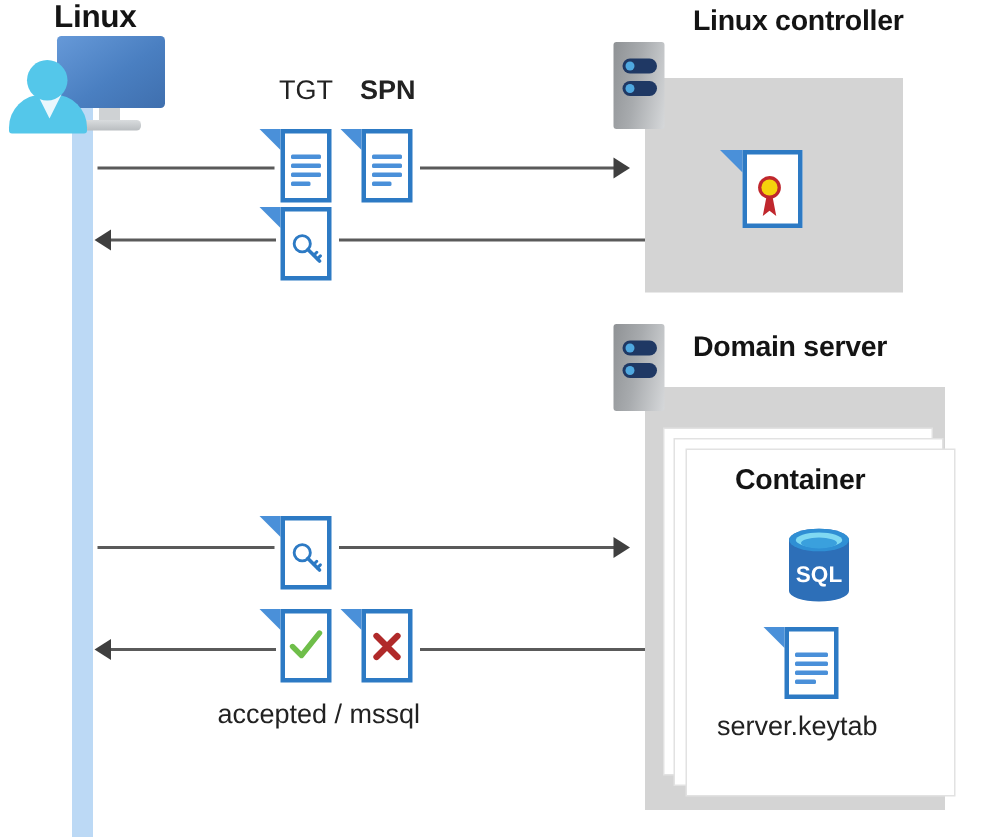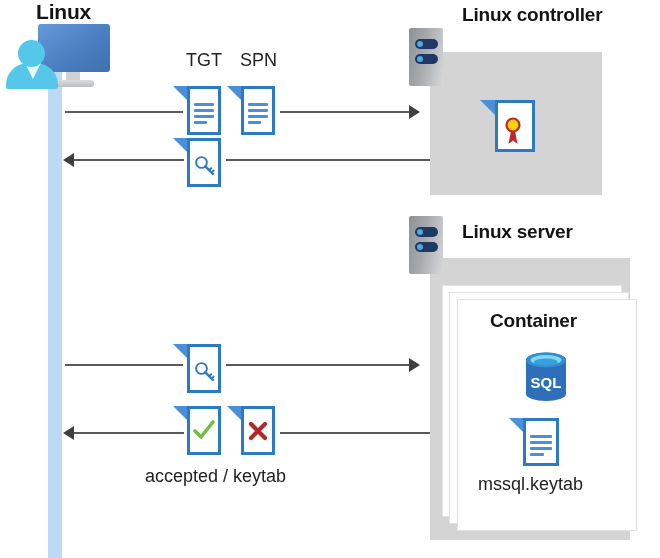--- a/index.html
+++ b/index.html
@@ -15,21 +15,21 @@
 
   
   .title{font-weight:bold;color:#141414;letter-spacing:-.2px;}
   #client-title{left:36px;top:0px;font-size:21px;}
   #dc-title{left:462px;top:2px;font-size:19px;line-height:26px;width:190px;}
   #linux-title{left:462px;top:221px;font-size:19px;}
   #container-title{left:490px;top:310px;font-size:19px;}
 
   .label{font-size:18px;color:#222;}
   #tgt-label{left:186px;top:50px;}
-  #spn-label{left:240px;top:50px;}
+  #spn-label{left:240px;top:50px;font-weight:bold;}
   #acc-label{left:145px;top:466px;font-size:18px;color:#222;}
   #keytab-label{left:478px;top:474px;font-size:18px;color:#222;}
 
   
   .panel{background:#d4d4d4;}
   #dc-panel{left:430px;top:52px;width:172px;height:143px;}
   #linux-panel{left:430px;top:258px;width:200px;height:282px;}
 
   
   .server{width:34px;height:58px;border-radius:2px;
@@ -147,21 +147,21 @@
   <div class="bay b1">
       <i></i>
     </div>
   <div class="bay b2">
       <i></i>
     </div>
 </div>
 
 <div class="abs title" id="client-title">Linux</div>
 <div class="abs title" id="dc-title">Linux controller</div>
-<div class="abs title" id="linux-title">Linux server</div>
+<div class="abs title" id="linux-title">Domain server</div>
 <div class="abs title" id="container-title">Container</div>
 
 <div class="seg abs" style="left:65px;top:111px;width:118px;"></div>
 <div class="seg abs" style="left:280px;top:111px;width:131px;"></div>
 <div class="ahead right abs" style="left:409px;top:105px;"></div>
 
 <div class="ahead left abs" style="left:63px;top:153px;"></div>
 <div class="seg abs" style="left:74px;top:159px;width:110px;"></div>
 <div class="seg abs" style="left:226px;top:159px;width:204px;"></div>
 
@@ -223,21 +223,21 @@
 </div>
 
 <div class="doc doc34" id="doc-no">
   <div class="page"></div>
   <svg class="mark" viewBox="0 0 26 28">
     <path d="M6 8 L20 22 M20 8 L6 22" fill="none" stroke="#b02a2a" stroke-width="4.2" stroke-linecap="round"></path>
   </svg>
   <div class="fold"></div>
 </div>
 
-<div class="abs" id="acc-label">accepted / keytab</div>
+<div class="abs" id="acc-label">accepted / mssql</div>
 
 <div class="doc" id="doc-cert">
   <div class="page"></div>
   <svg class="certmedal" viewBox="0 0 26 32">
     <path d="M9 17 L6.5 30 L11 26.5 L15.5 30 L13 17 Z" fill="#c0272d"></path>
     <circle cx="11" cy="11" r="7.6" fill="#c0272d"></circle>
     <circle cx="11" cy="11" r="5.4" fill="#f5d20c"></circle>
   </svg>
   <div class="fold"></div>
 </div>
@@ -252,13 +252,13 @@
 </svg>
 
 <div class="doc" id="doc-keytab">
   <div class="page"></div>
   <div class="l1"></div>
     <div class="l2"></div>
     <div class="l3"></div>
     <div class="l4"></div>
   <div class="fold"></div>
 </div>
-<div class="abs" id="keytab-label">mssql.keytab</div>
+<div class="abs" id="keytab-label">server.keytab</div>
 
 </body></html>

